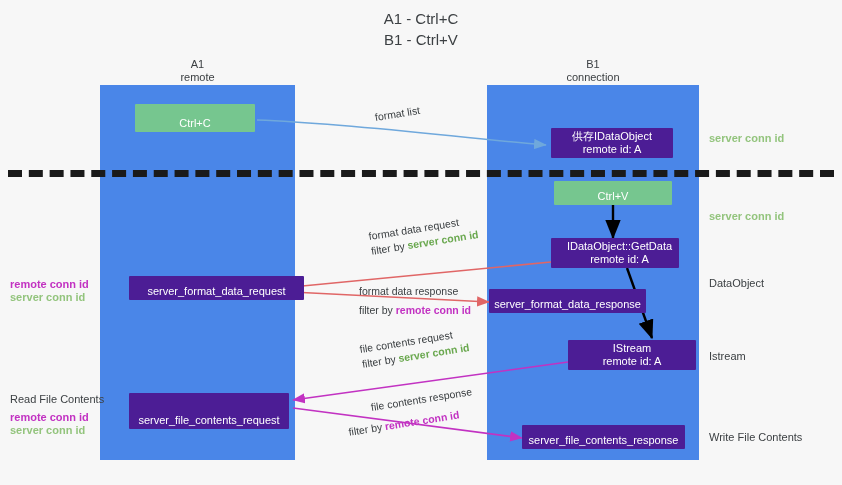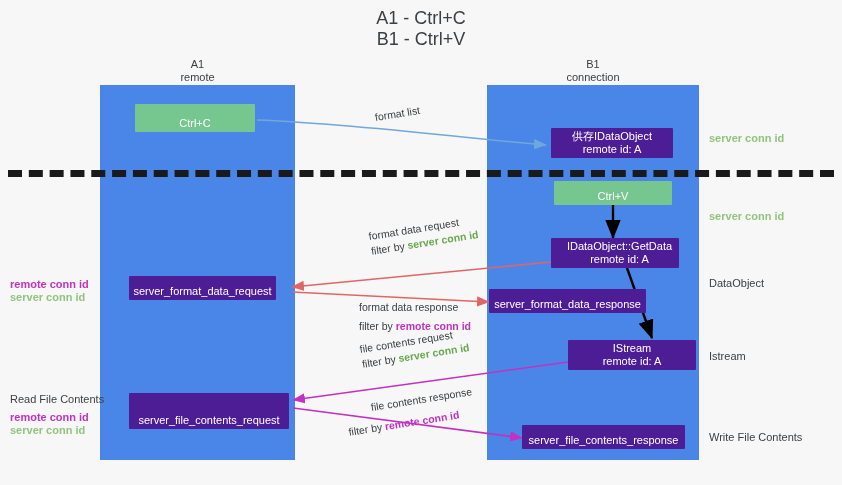--- a/index.html
+++ b/index.html
@@ -18,21 +18,21 @@
   #canvas {
     position: absolute;
     inset: 0;
   }
   .abs { position: absolute; }
 
   
   .title {
     left: 0; right: 0; top: 8px;
     text-align: center;
-    font-size: 18px;
+    font-size: 15px;
     line-height: 21px;
     color: #3c4043;
     white-space: pre-line;
   }
 
   
   .col-head {
     text-align: center;
     font-size: 11px;
     line-height: 13px;
@@ -173,21 +173,21 @@
   <div class="abs node orange" style="left:551px; top:238px; width:128px; height:30px;padding-left:13px;">
     <span>IDataObject::GetData</span>
     <span class="l2">remote id: A</span>
   </div>
 
   <div class="abs node orange" style="left:568px; top:340px; width:128px; height:30px;">
     <span>IStream</span>
     <span class="l2">remote id: A</span>
   </div>
 
-  <div class="abs node orange" style="left:129px; top:276px; width:147px; height:24px;">
+  <div class="abs node orange" style="left:129px; top:276px; width:175px; height:24px;">
     <span>server_format_data_request</span>
   </div>
 
   <div class="abs node orange" style="left:489px; top:289px; width:157px; height:24px;">
     <span>server_format_data_response</span>
   </div>
 
   <div class="abs node orange" style="left:129px; top:393px; width:160px; height:36px;">
     <span>server_file_contents_request</span>
   </div>
@@ -200,21 +200,21 @@
     <span>format list</span>
   </div>
 
   <div class="abs edge-label rot-up" style="left:370px; top:229px;">
     <div>format data request</div>
     <div>
       <span>filter by </span><span class="c-green strong">server conn id</span>
     </div>
   </div>
 
-  <div class="abs edge-label" style="left:359px; top:284px;margin-top:16px;">
+  <div class="abs edge-label" style="left:359px; top:284px;">
     <div>format data response</div>
     <div style="margin-top:4px; padding-left:-2px;">
       <span>filter by </span><span class="c-magenta strong">remote conn id</span>
     </div>
   </div>
 
   <div class="abs edge-label rot-up" style="left:361px; top:342px;">
     <div>file contents request</div>
     <div>
       <span>filter by </span><span class="c-green strong">server conn id</span>

